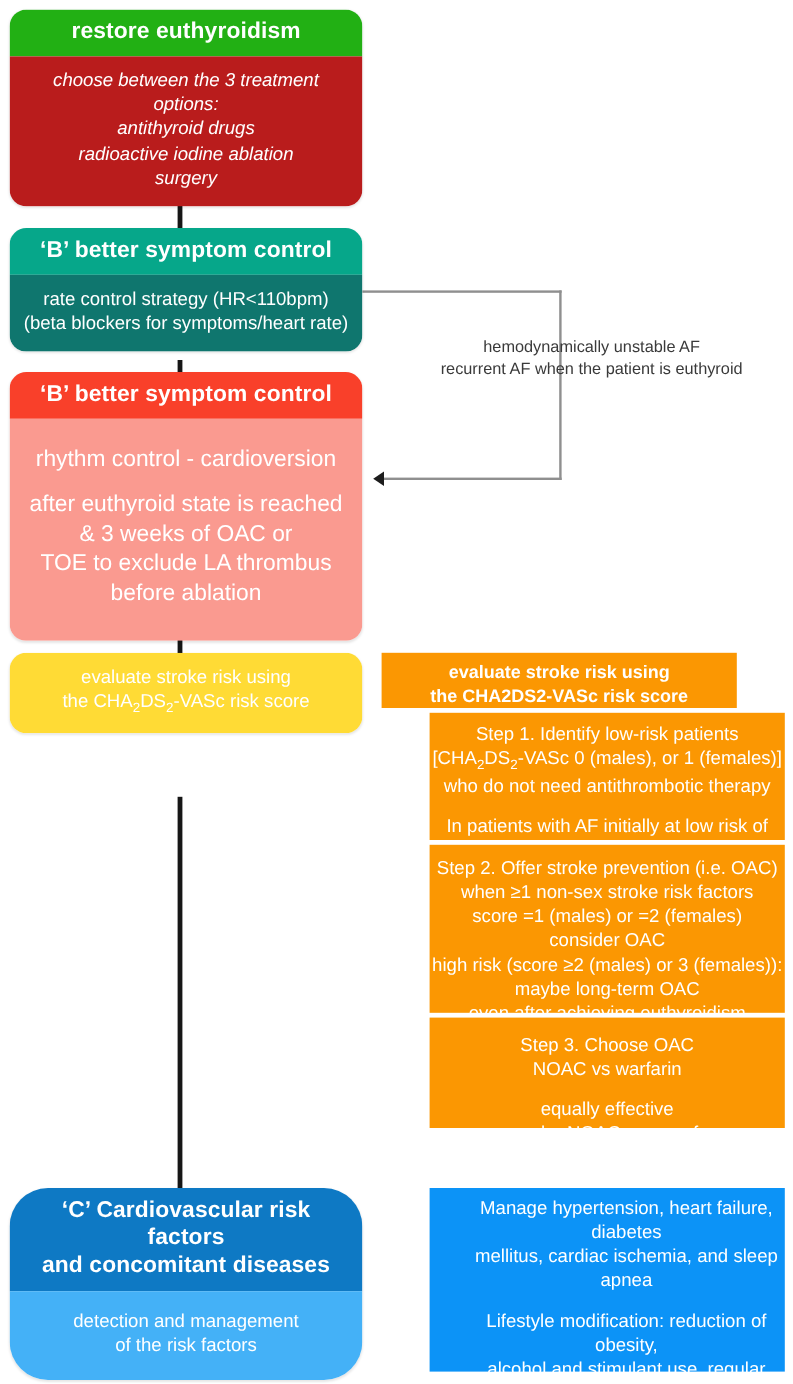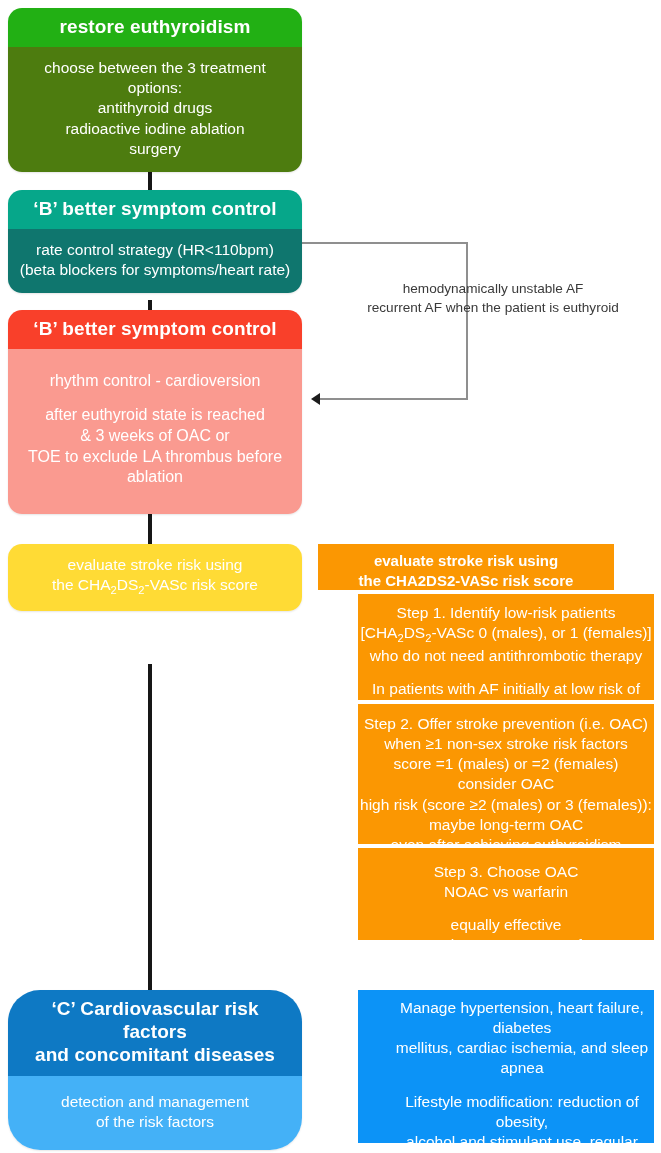--- a/index.html
+++ b/index.html
@@ -65,27 +65,27 @@
   }
   .card .body {
     text-align: center;
     color: #ffffff;
     padding: 11px 8px 13px 8px;
     line-height: 1.3;
   }
 
   
   .c-green .head { background: #22b014; font-size: 19px; }
-  .c-green .body { background: #4d7c0f; font-size: 15.5px; }
+  .c-green .body { background: #b91c1c; font-size: 15.5px; font-style: italic; }
   
   .c-teal  .head { background: #06a78a; font-size: 19px; }
   .c-teal  .body { background: #0f766e; font-size: 15.5px; }
   
   .c-red   .head { background: #f9402a; font-size: 19px; }
-  .c-red   .body { background: #fa9a90; font-size: 16px; }
+  .c-red   .body { background: #fa9a90; font-size: 19px; }
   
   .c-orange .head { background: #fca90c; font-size: 19px; }
   .c-orange .body { background: #ffdb35; font-size: 15.5px; }
   
   .c-blue  .head { background: #0e79c4; font-size: 19px; }
   .c-blue  .body { background: #44b1f7; font-size: 15.5px; }
 
   
   .panel {
     position: absolute;

